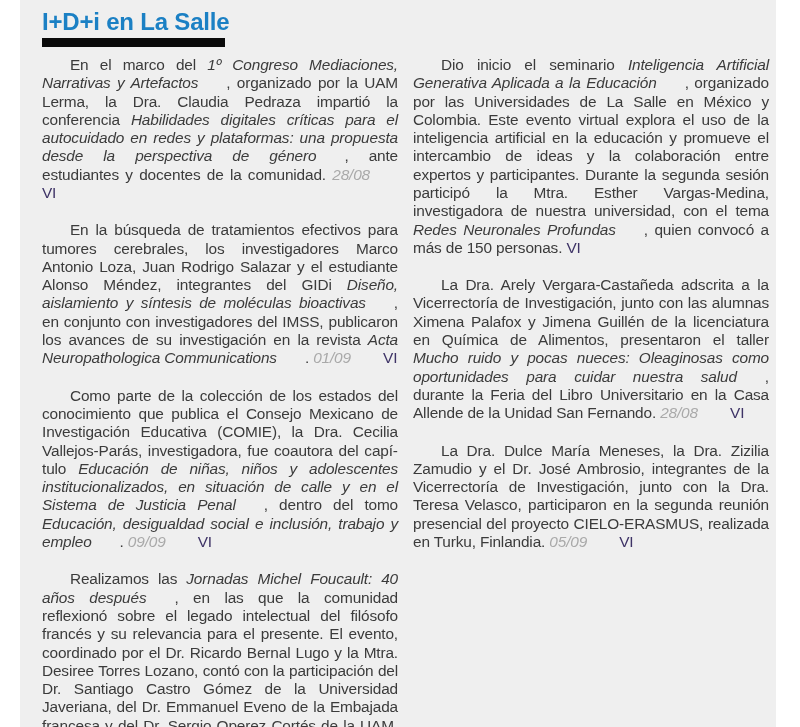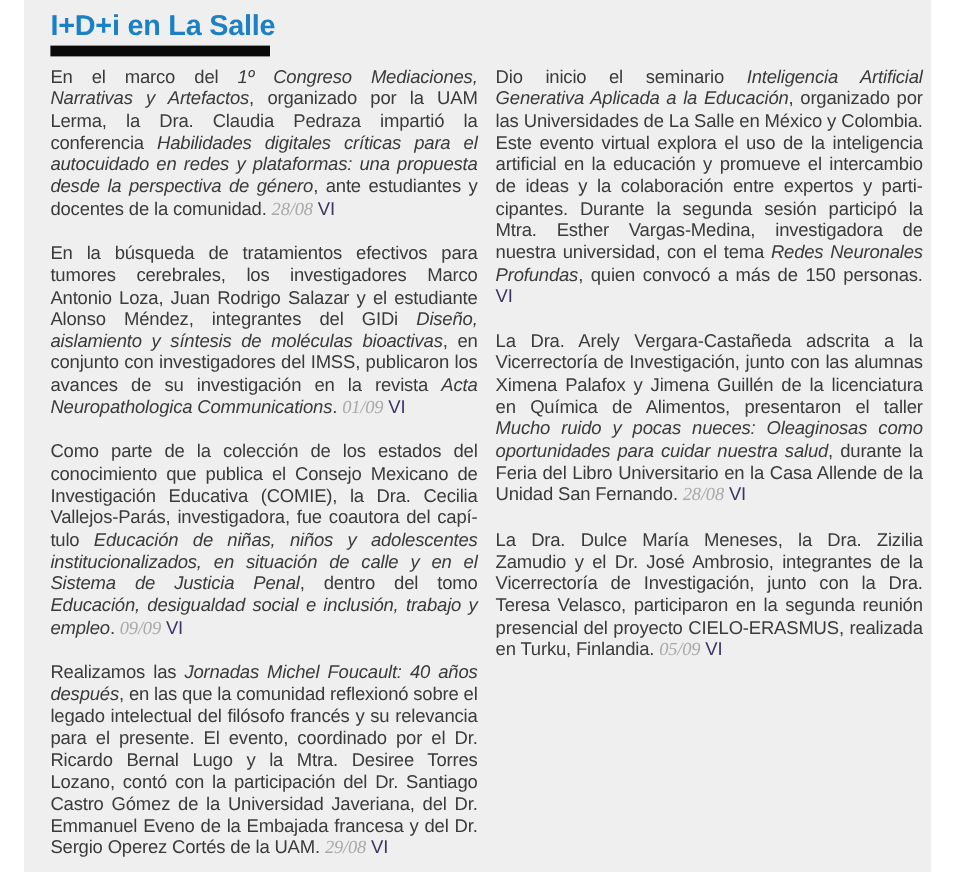--- a/index.html
+++ b/index.html
@@ -47,23 +47,23 @@
   p.news {
     margin: 0 0 19px 0;
     font-size: 15.4px;
     line-height: 18.3px;
     text-align: justify;
     color: var(--ink);
     letter-spacing: -0.15px;
     hyphens: manual;
     -webkit-hyphens: manual;
   }
-  .seg-normal { font-style: normal; }
+  .seg-normal { font-style: normal; margin-left: 28px; }
   .seg-italic { font-style: italic; }
-  .seg-date   { font-style: italic; color: var(--muted); font-family: Liberation Serif, serif; }
+  .seg-date   { font-style: italic; color: var(--muted); }
   .seg-link   { color: var(--vi); cursor: pointer; }
 </style>
 </head>
 <body>
 
 <div class="panel">
   <div class="content">
     <div class="masthead">
       <div class="title">I+D+i en La Salle</div>
       <div class="rule"></div>

